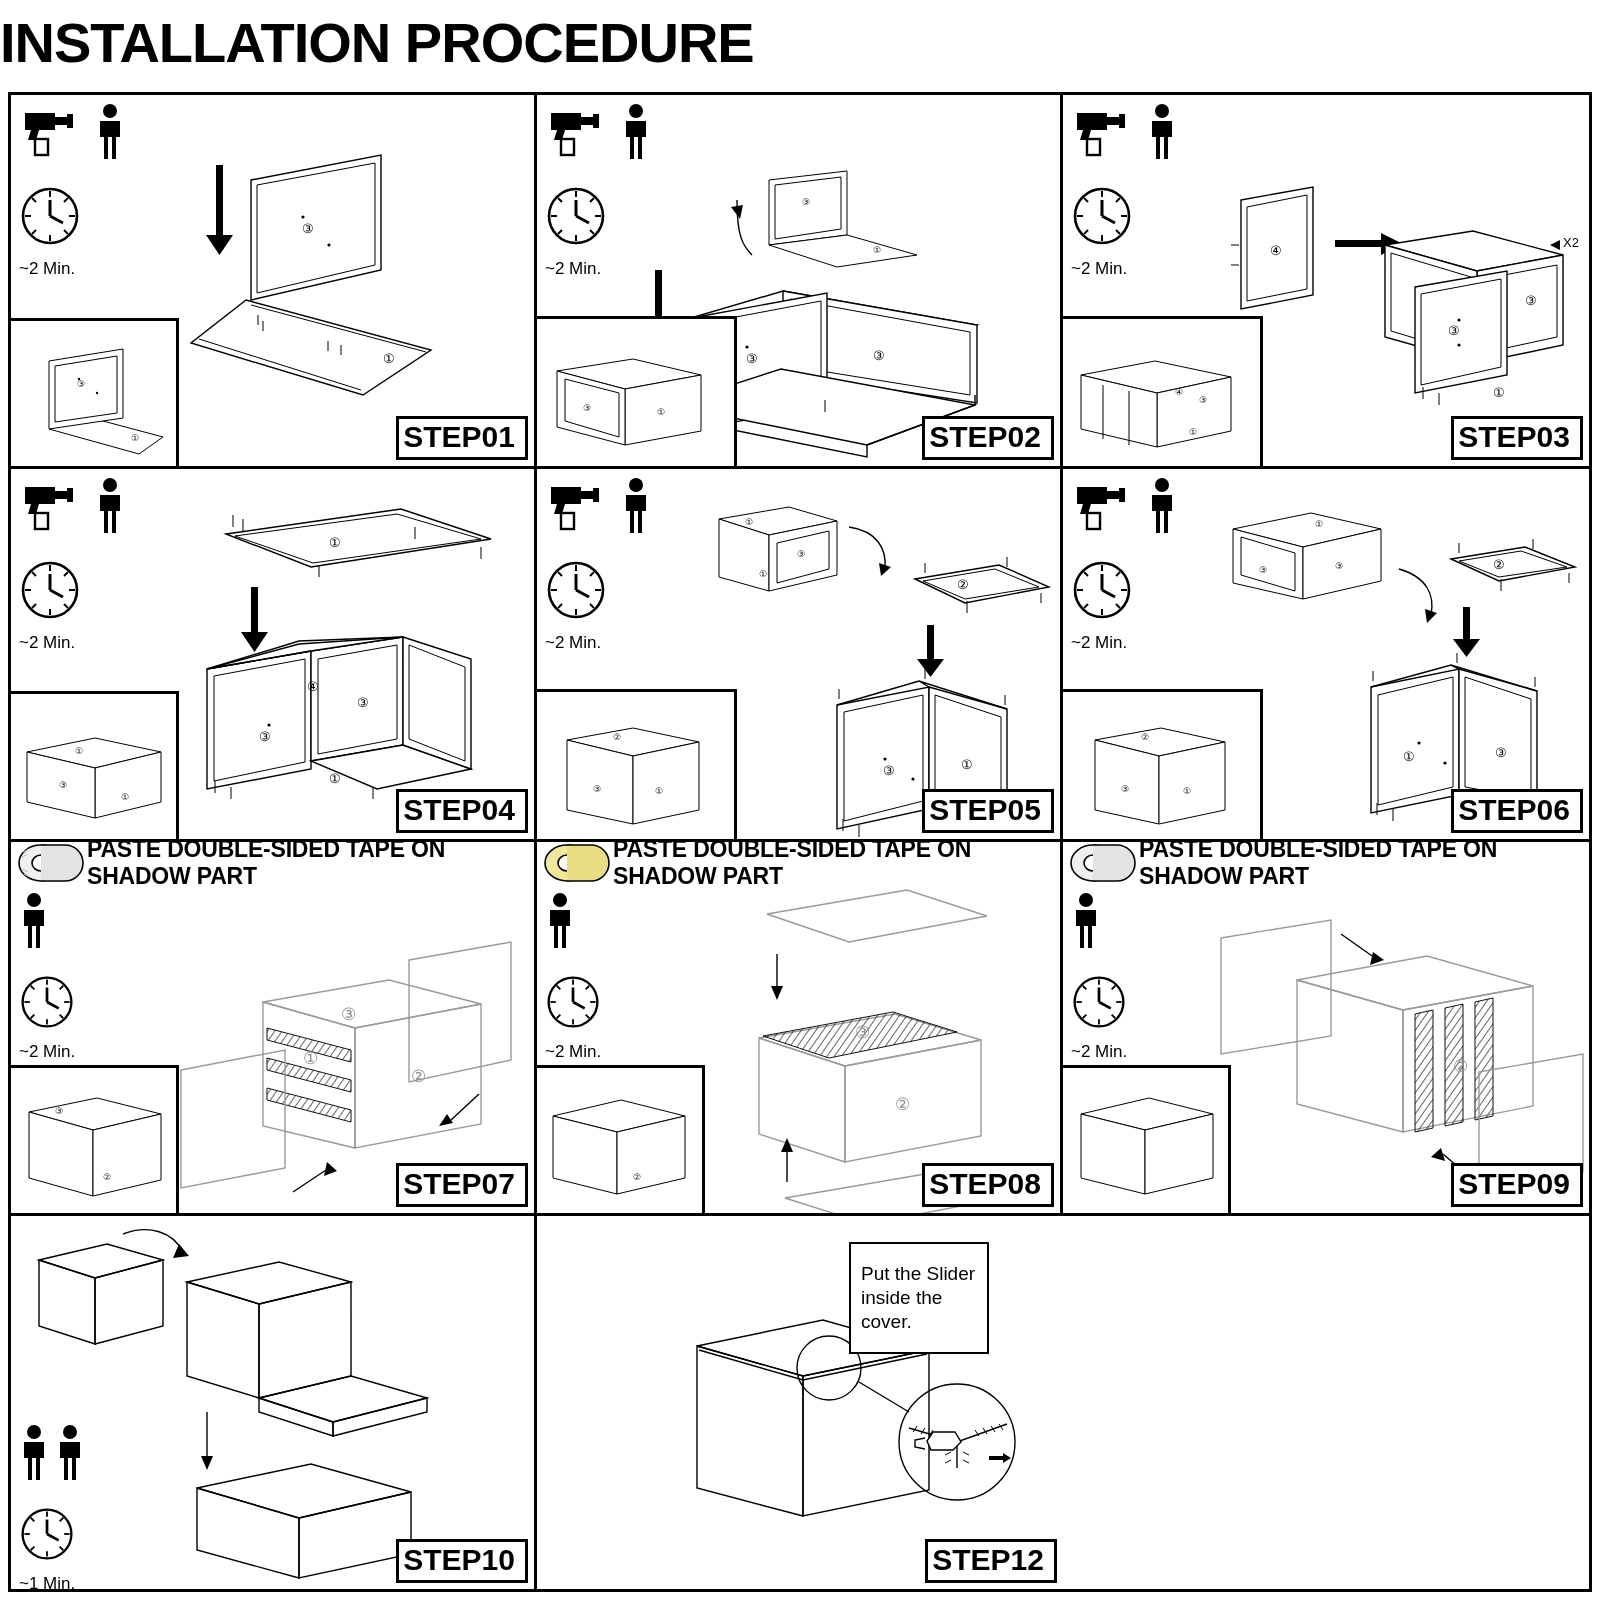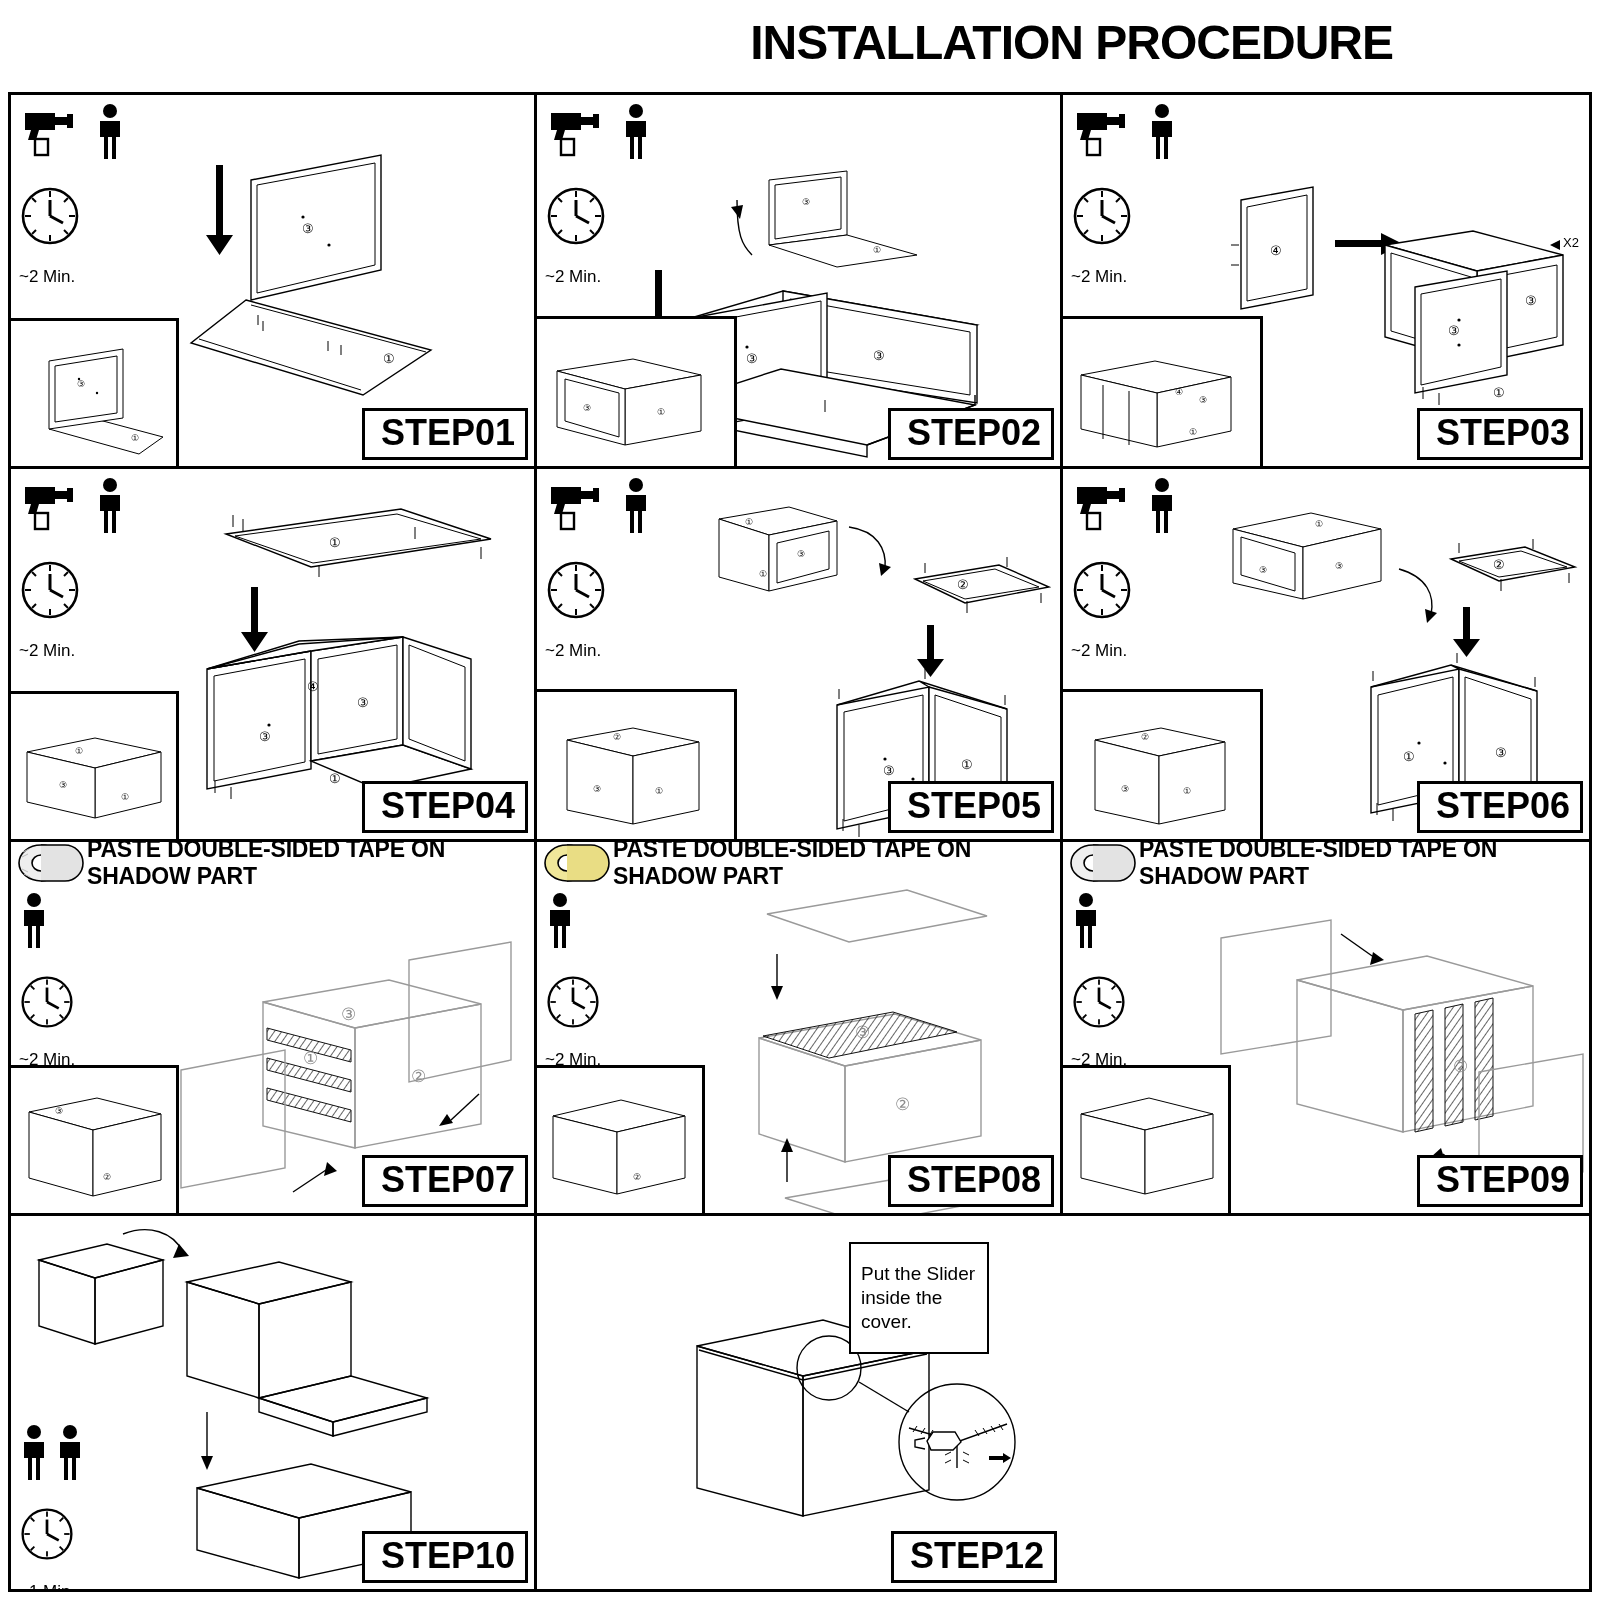--- a/index.html
+++ b/index.html
@@ -19,22 +19,22 @@
     width: 1600px;
     height: 1600px;
     box-sizing: border-box;
   }
   
   .title {
     position: absolute;
     top: 8px;
     left: 0;
     width: 1393px;
-    text-align: right;
-    font-size: 48px;
+    text-align: left;
+    font-size: 56px;
     font-weight: bold;
     letter-spacing: -1px;
     line-height: 70px;
   }
   
   .grid {
     position: absolute;
     left: 8px;
     top: 92px;
     width: 1584px;
@@ -54,22 +54,22 @@
   }
   .cell.c3 { border-right: none; }
   .cell.r4 { border-bottom: none; }
 
   
   .step-badge {
     position: absolute;
     right: 6px;
     bottom: 6px;
     border: 3px solid #000;
-    padding: 1px 10px 3px 16px;
-    font-size: 36px;
+    padding: 1px 10px 3px 4px;
+    font-size: 30px;
     font-weight: bold;
     letter-spacing: 0px;
     background: #fff;
     z-index: 6;
   }
 
   
   .tools {
     position: absolute;
     left: 8px;
@@ -81,21 +81,21 @@
     display: flex;
     align-items: flex-start;
     gap: 14px;
     height: 66px;
   }
   .clock-row {
     margin-top: 16px;
   }
   .time-label {
     font-size: 17px;
-    margin-top: 20px;
+    margin-top: 12px;
     white-space: nowrap;
   }
   .people-row { gap: 6px; }
 
   
   .thumb {
     position: absolute;
     left: 0;
     bottom: 0;
     border-top: 3px solid #000;

